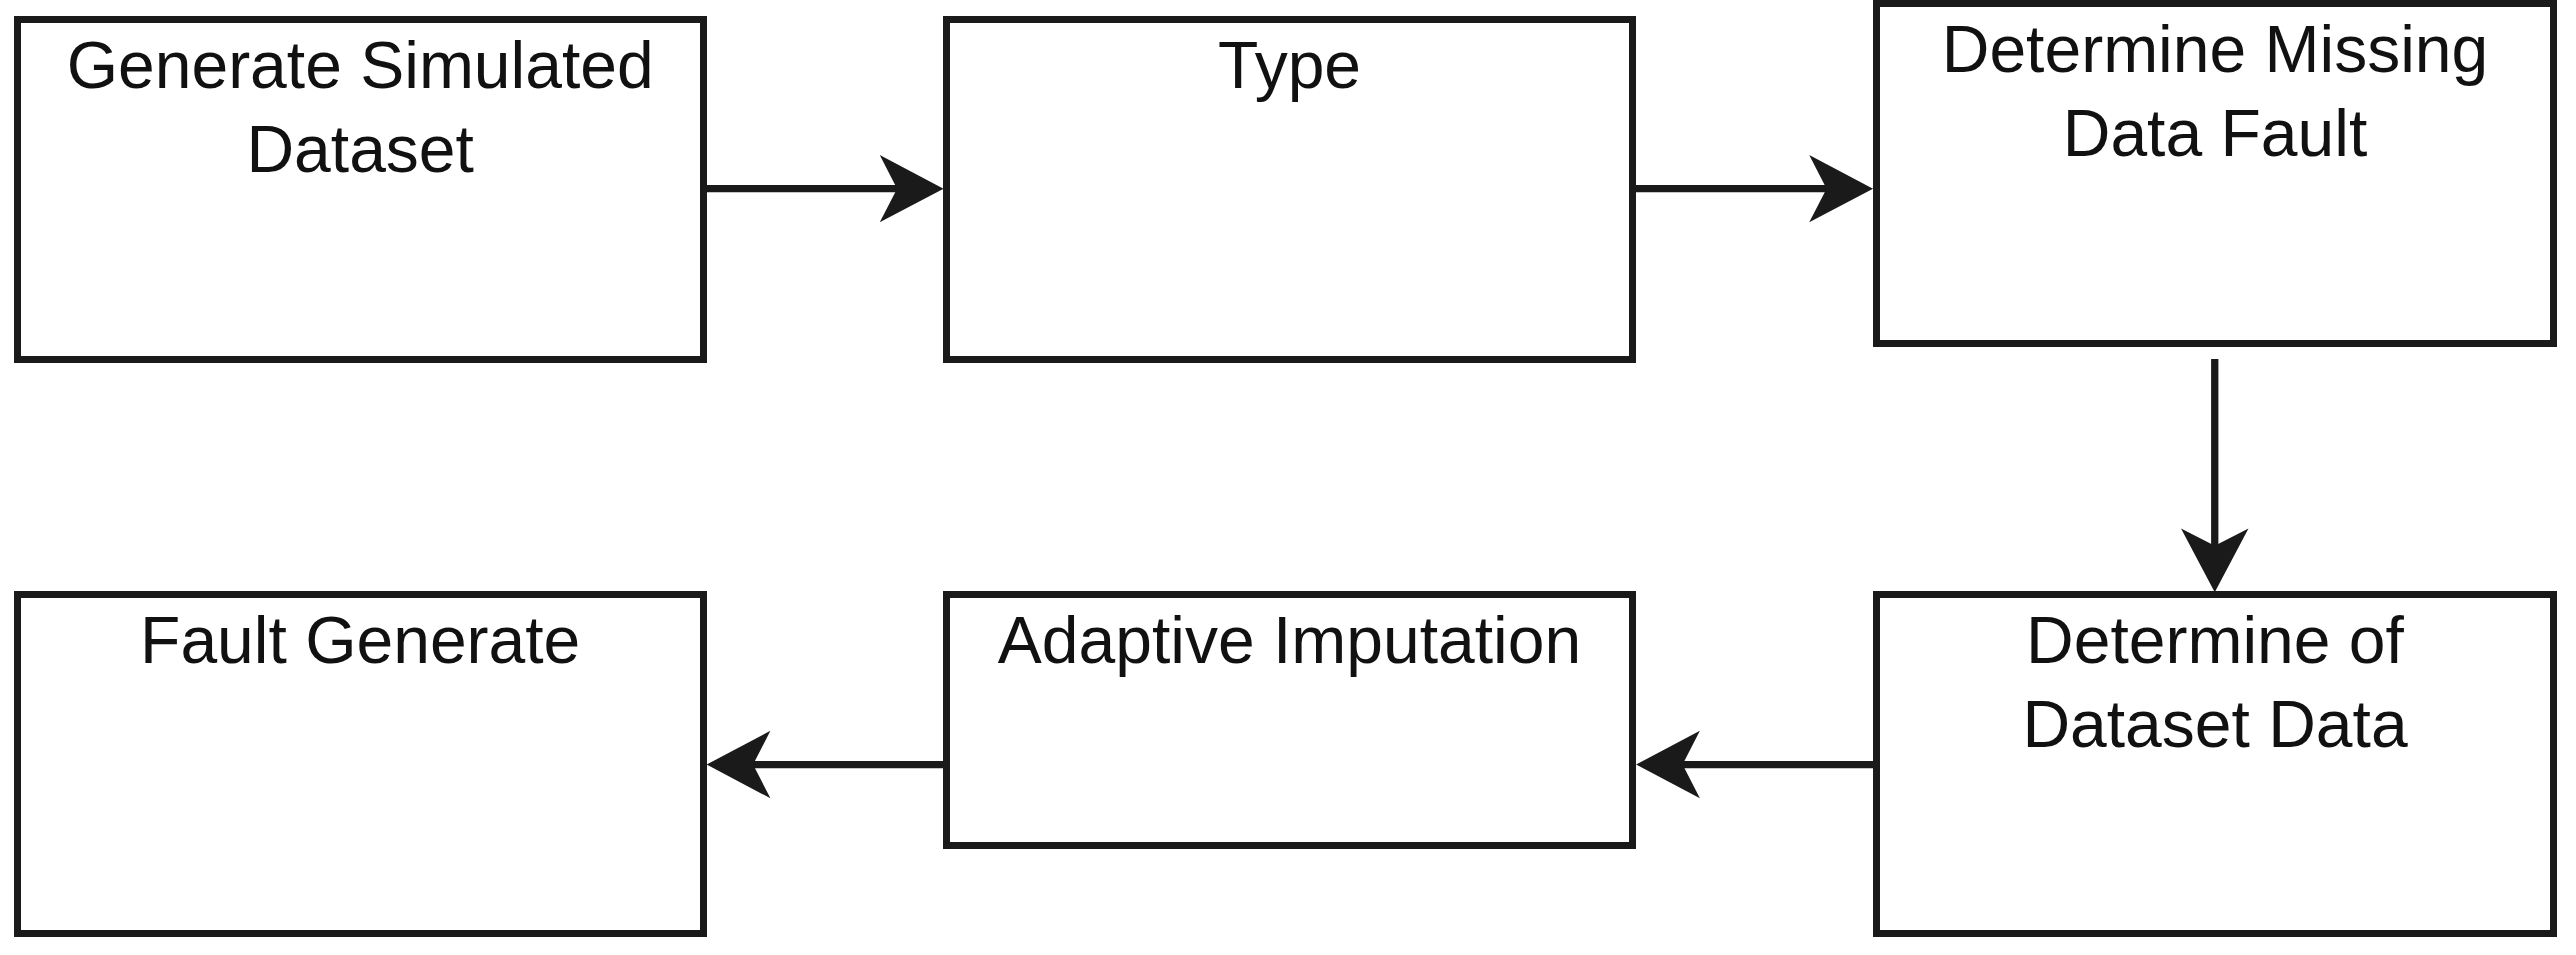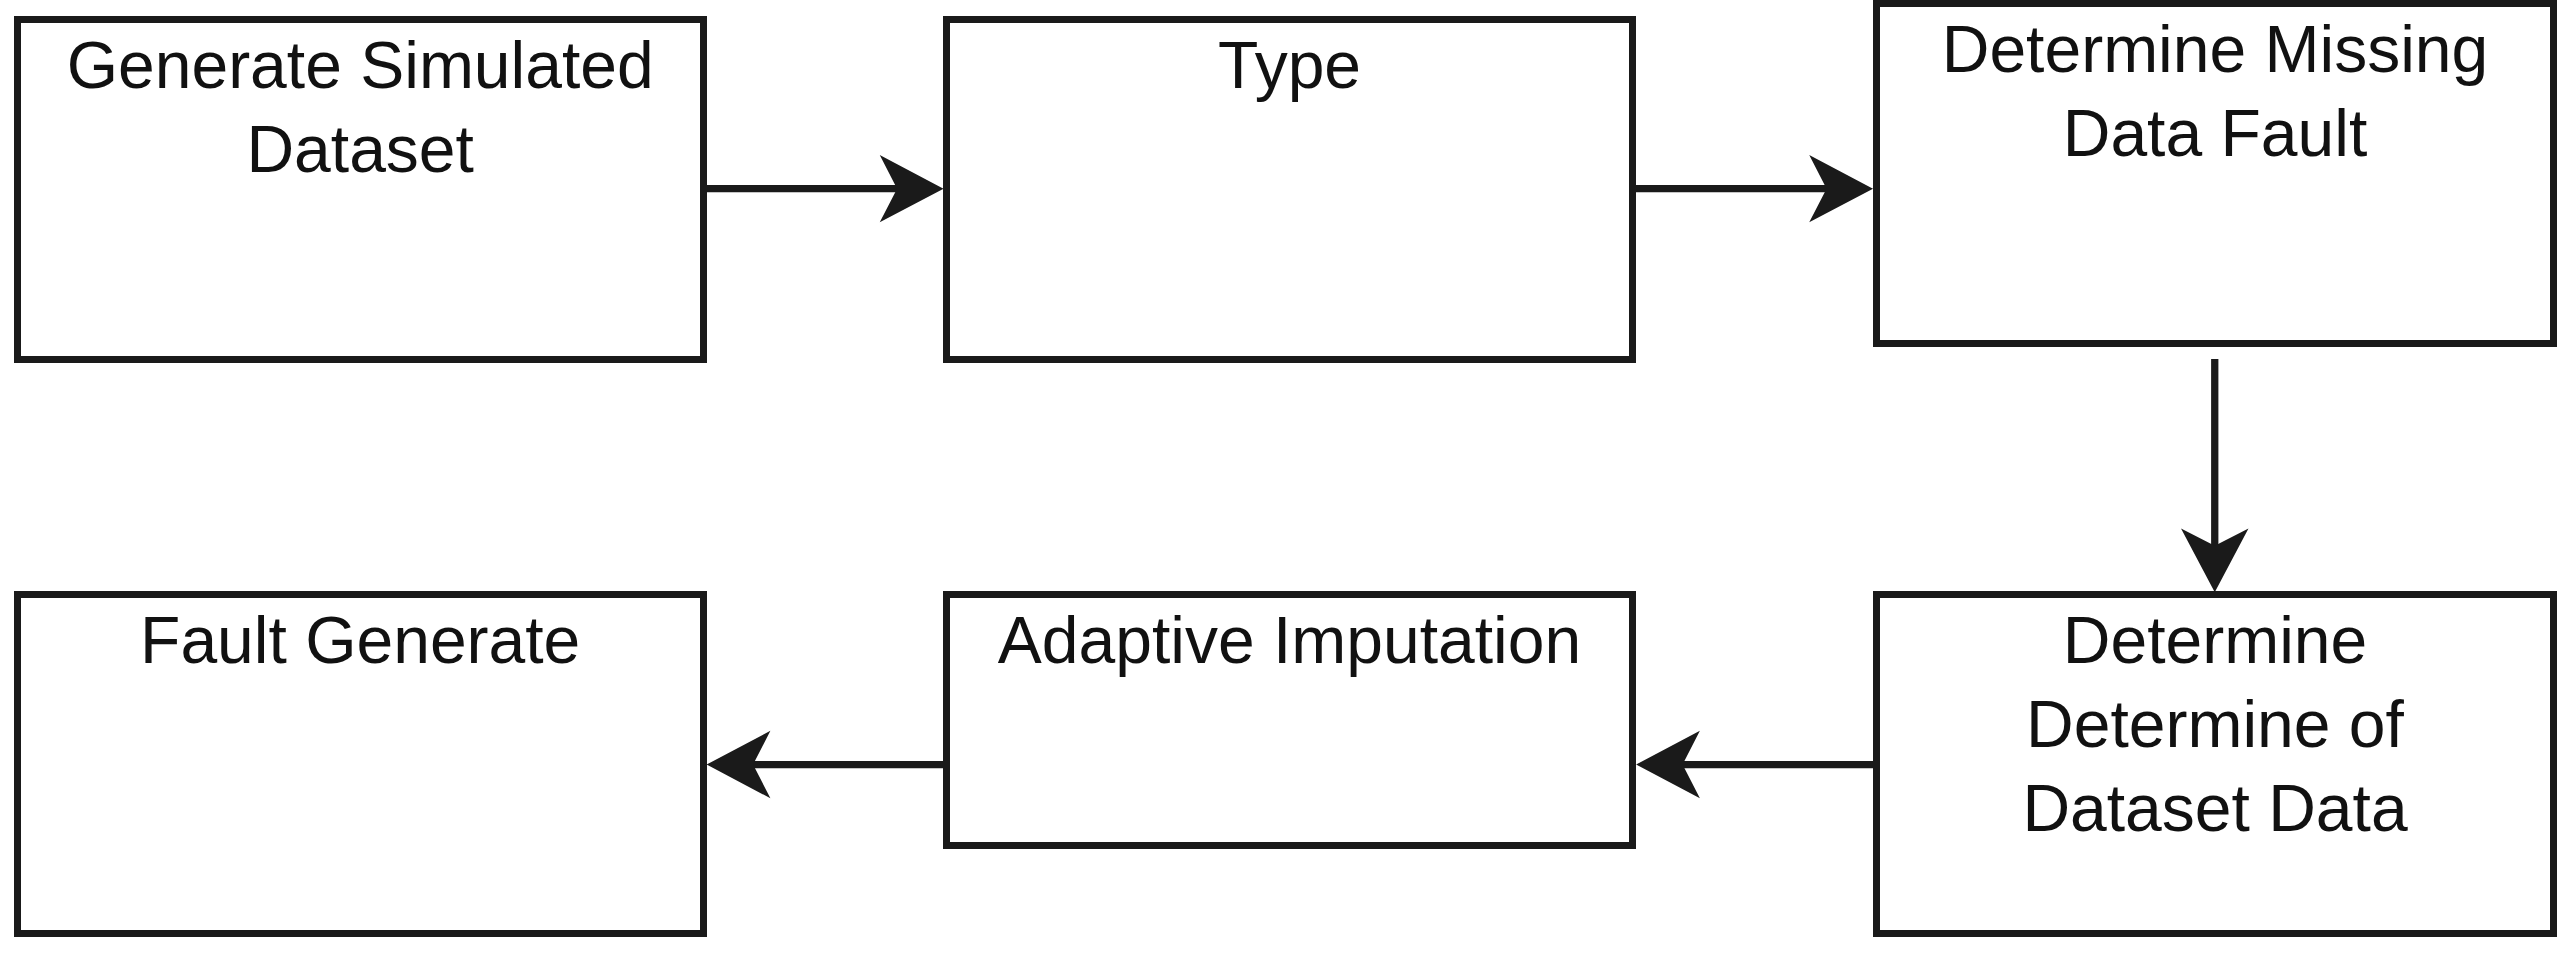--- a/index.html
+++ b/index.html
@@ -118,20 +118,19 @@
   </div>
 
   <div class="node n-adaptive">
     <div>
       <span class="line">Adaptive Imputation</span>
     </div>
   </div>
 
   <div class="node n-percentage">
     <div>
-      <span class="line">Determine</span>
       <span class="line">Determine of</span>
       <span class="line">Dataset Data</span>
     </div>
   </div>
 
 </div>
 
 
 </body></html>

